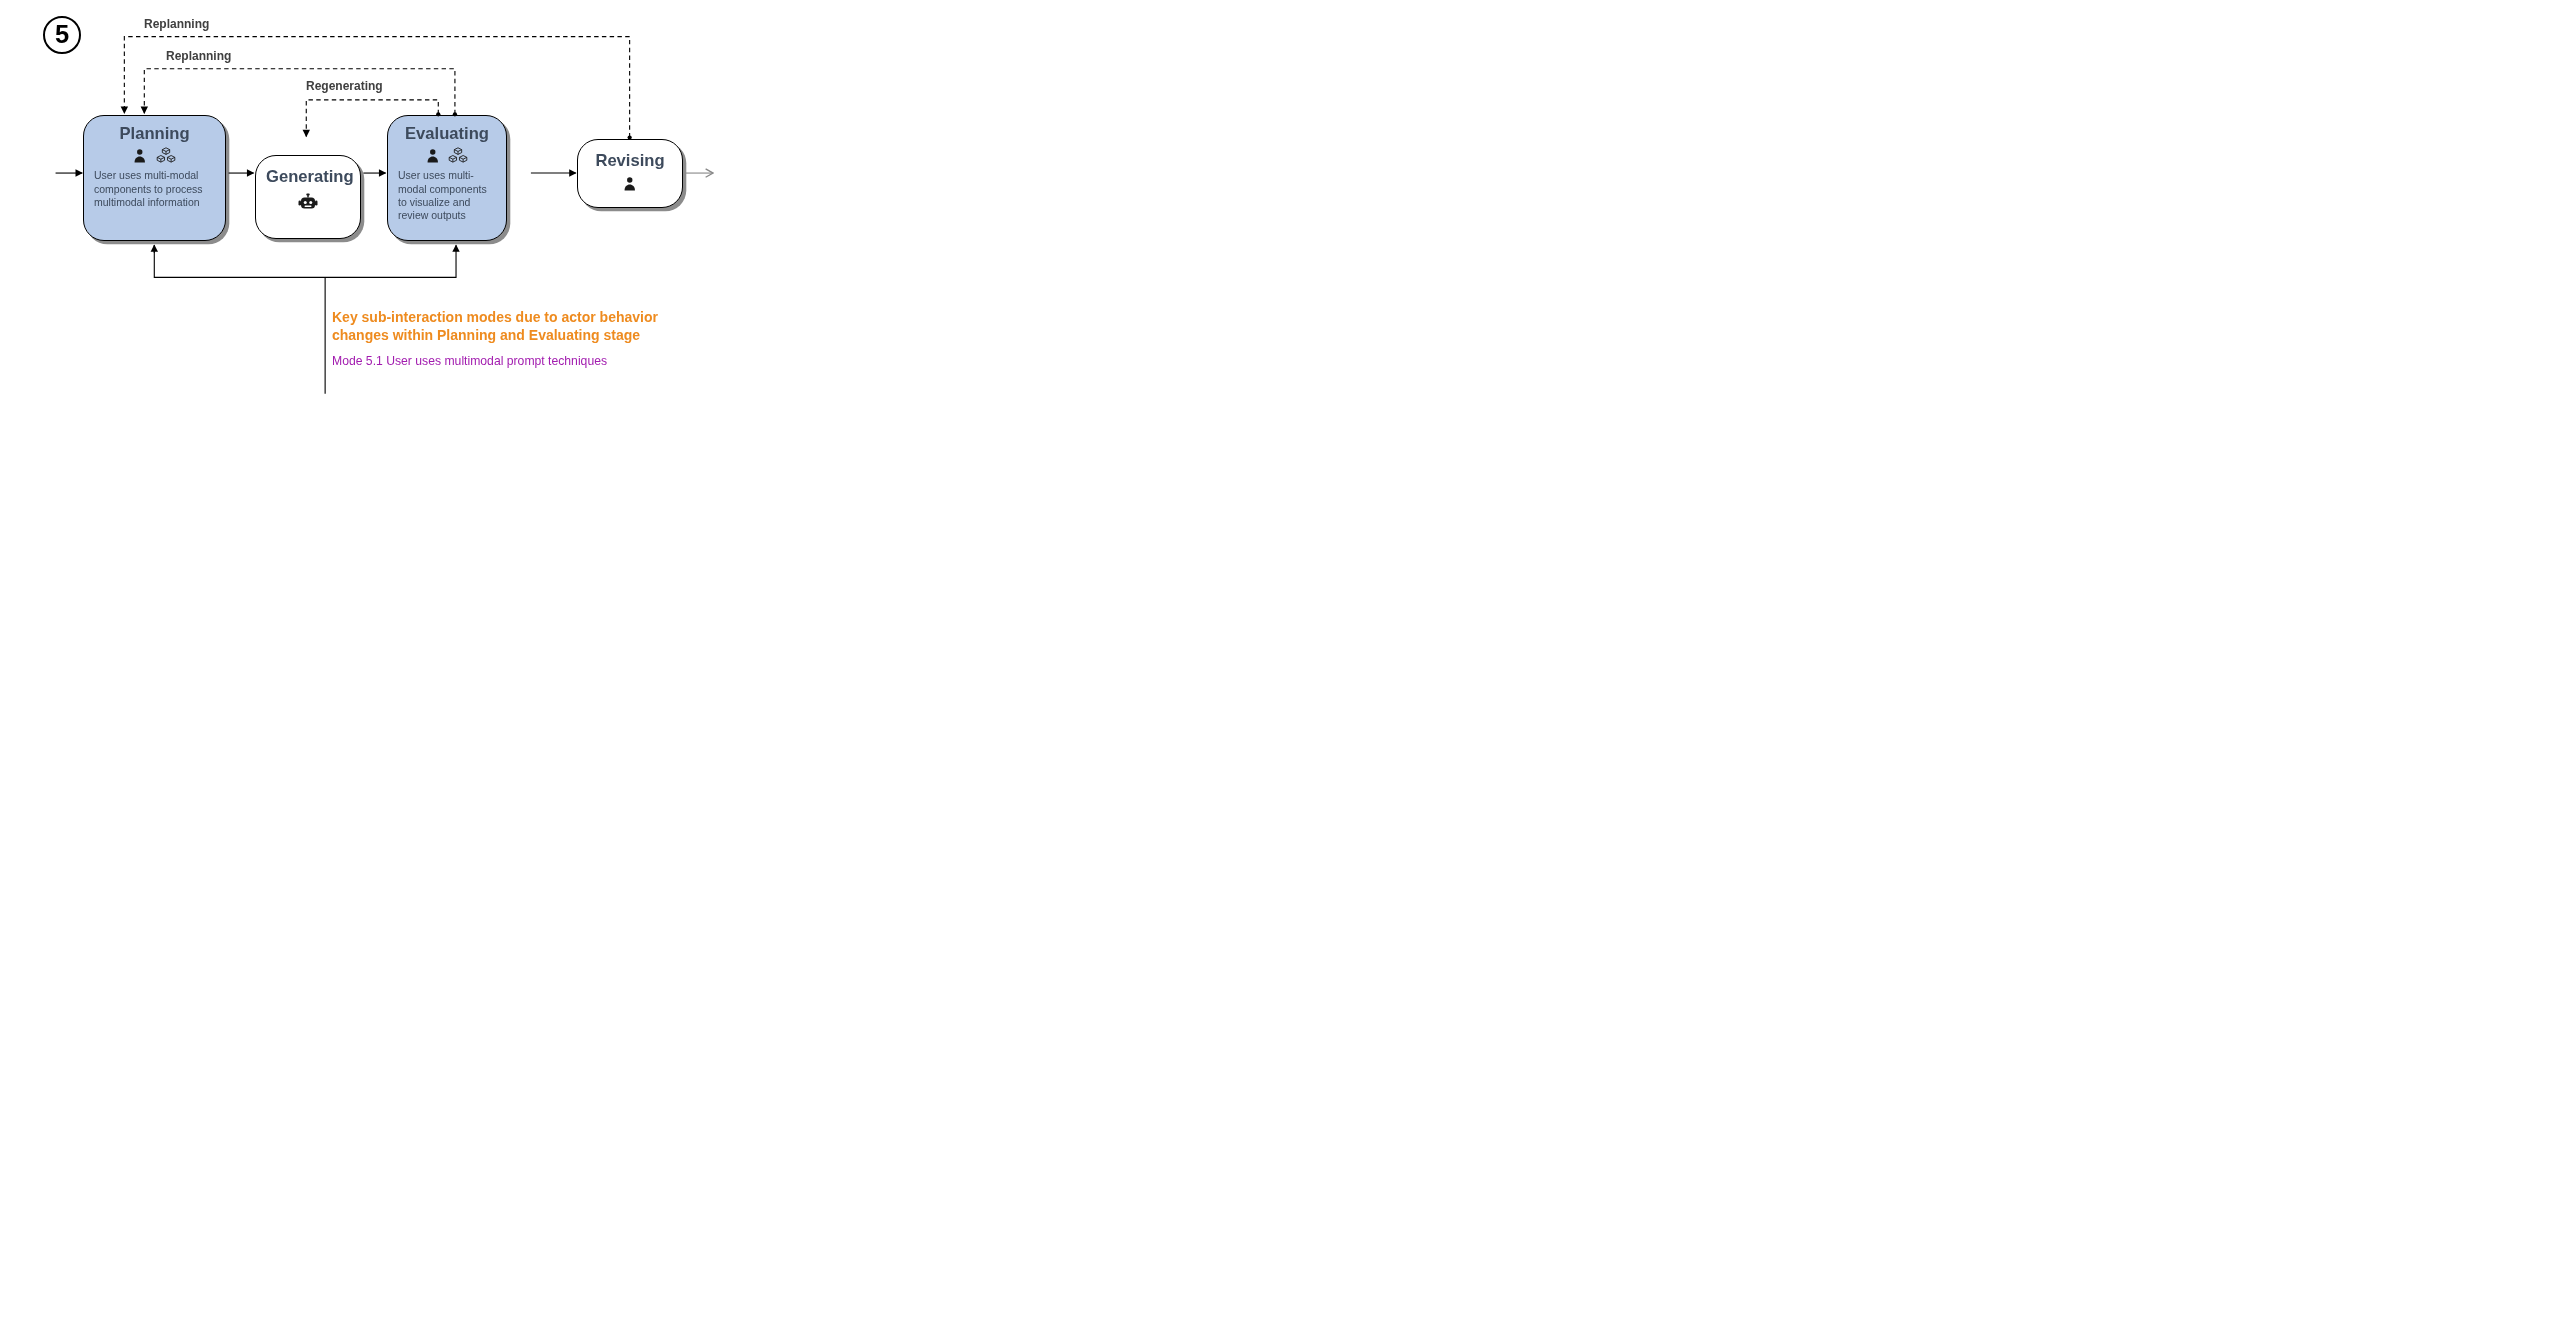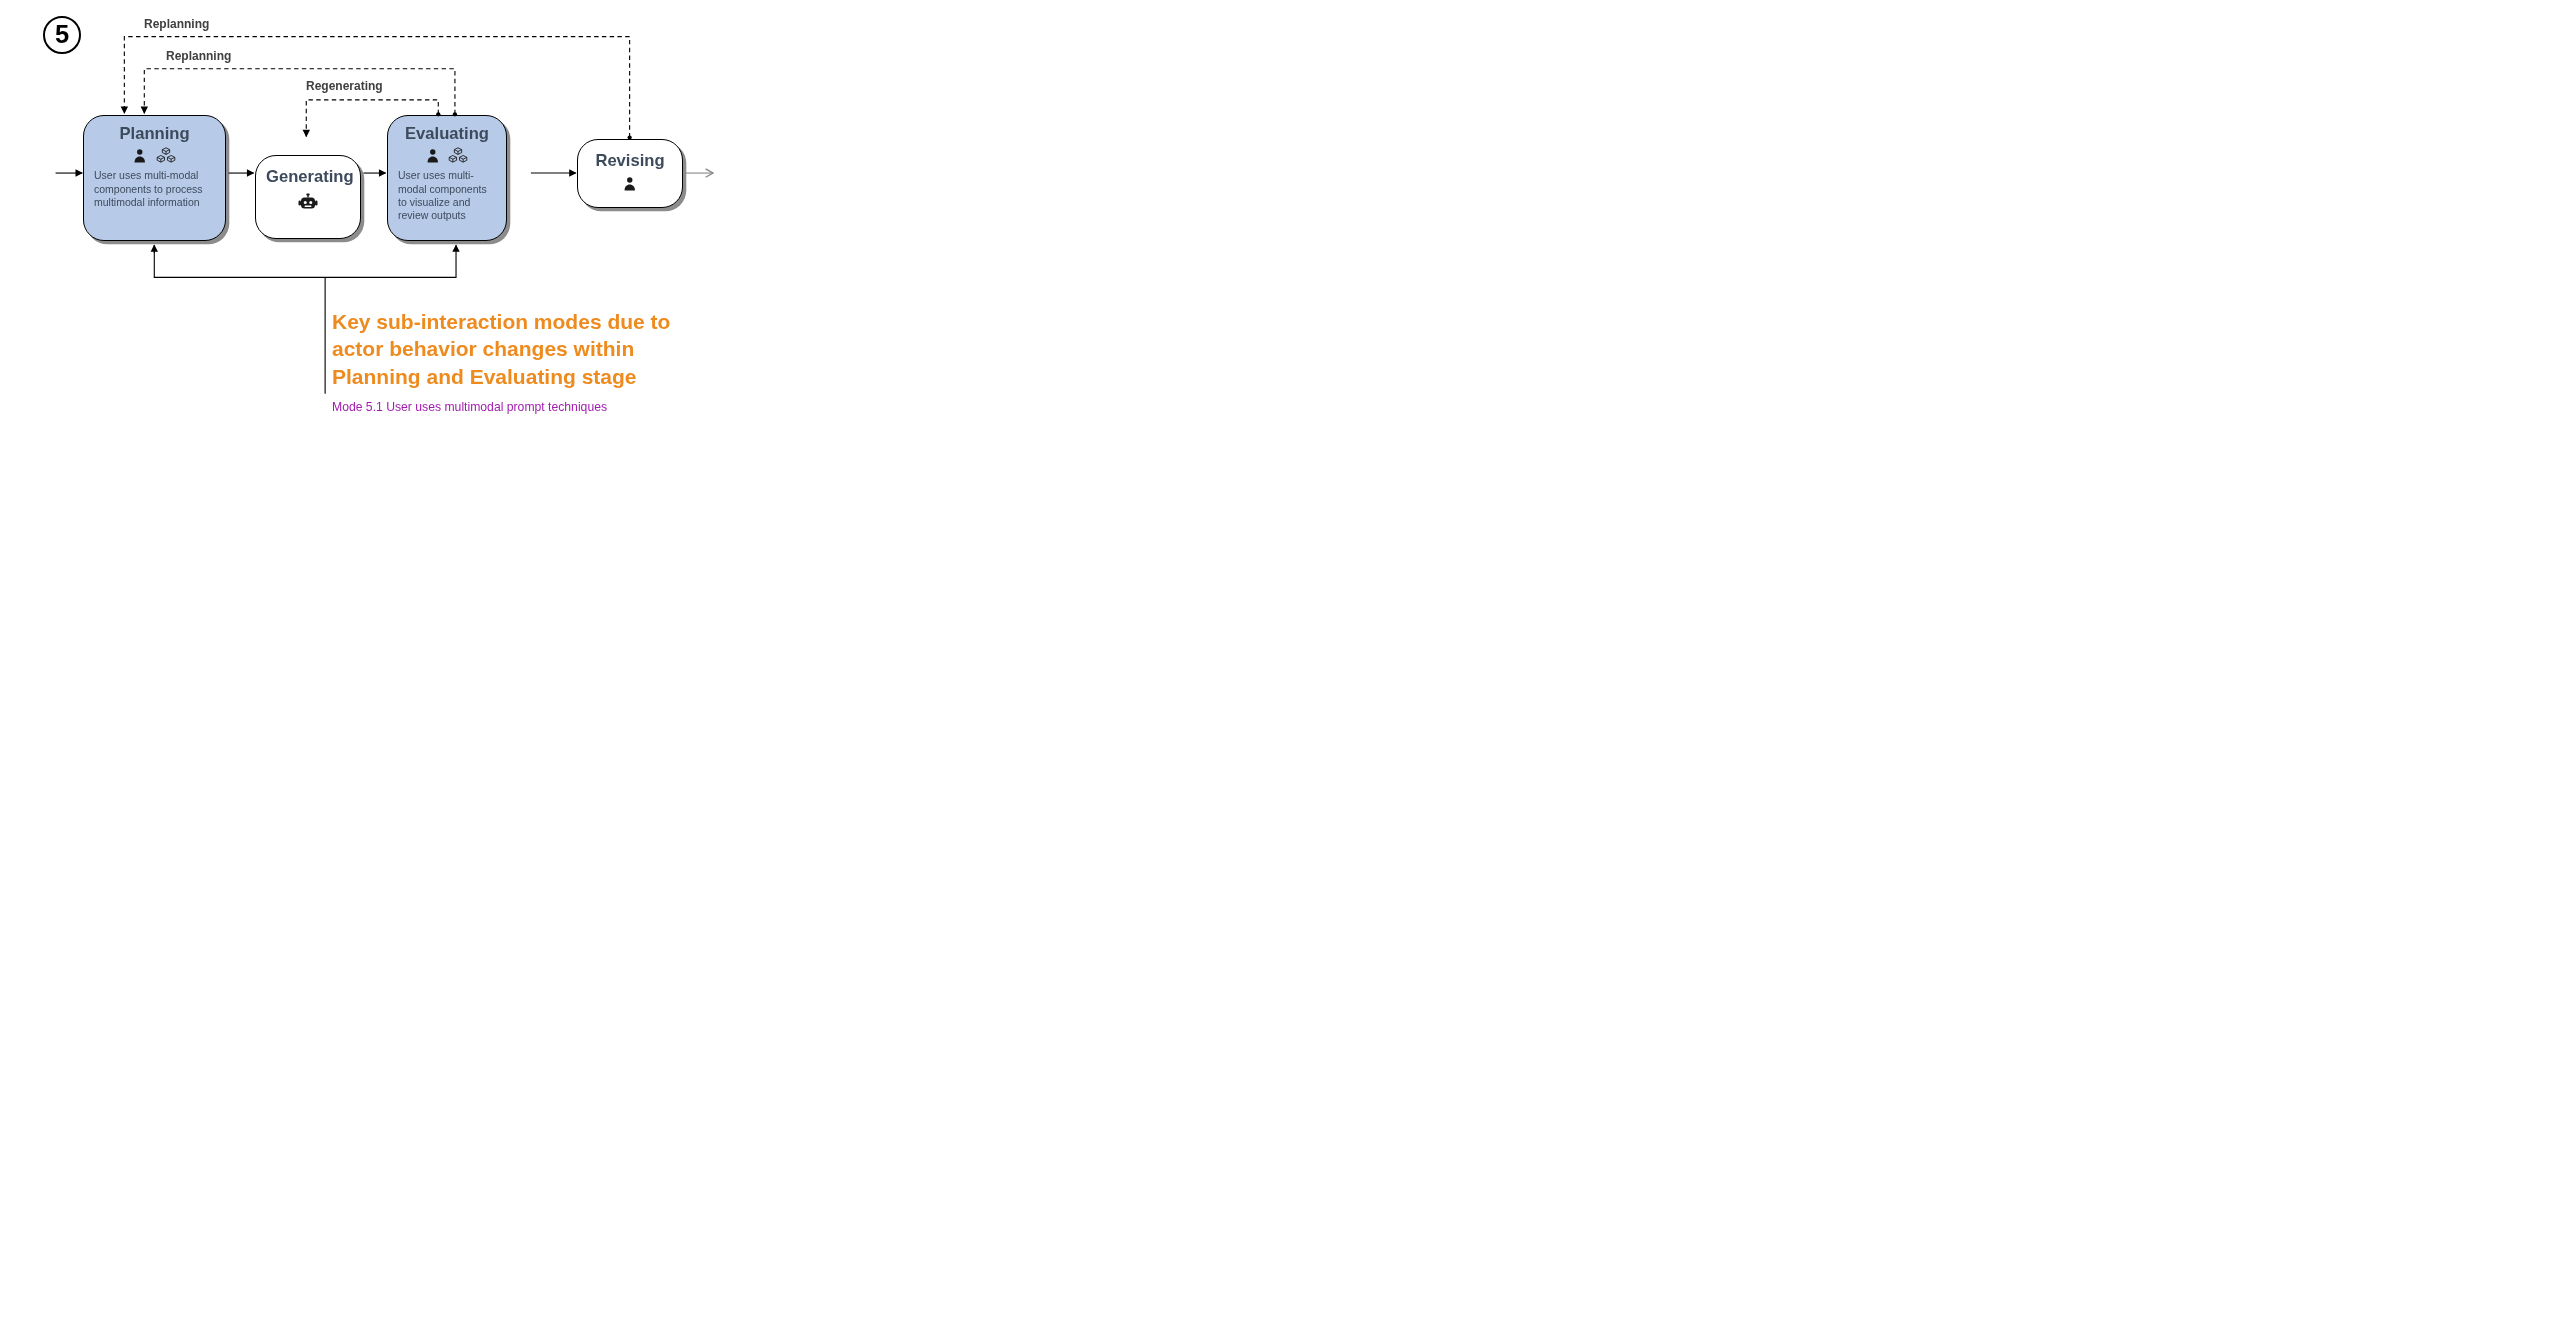--- a/index.html
+++ b/index.html
@@ -63,21 +63,21 @@
   .edge-label {
     position: absolute;
     font-size: 12px;
     font-weight: 700;
     color: #404040;
   }
   .annotation {
     position: absolute;
   }
   .annotation .key {
-    font-size: 21px;
+    font-size: 14px;
     font-weight: 700;
     color: #ee8b1f;
     line-height: 1.3;
   }
   .annotation .mode {
     font-size: 12.2px;
     color: #a21caf;
     margin-top: 10px;
   }
   svg.overlay {

